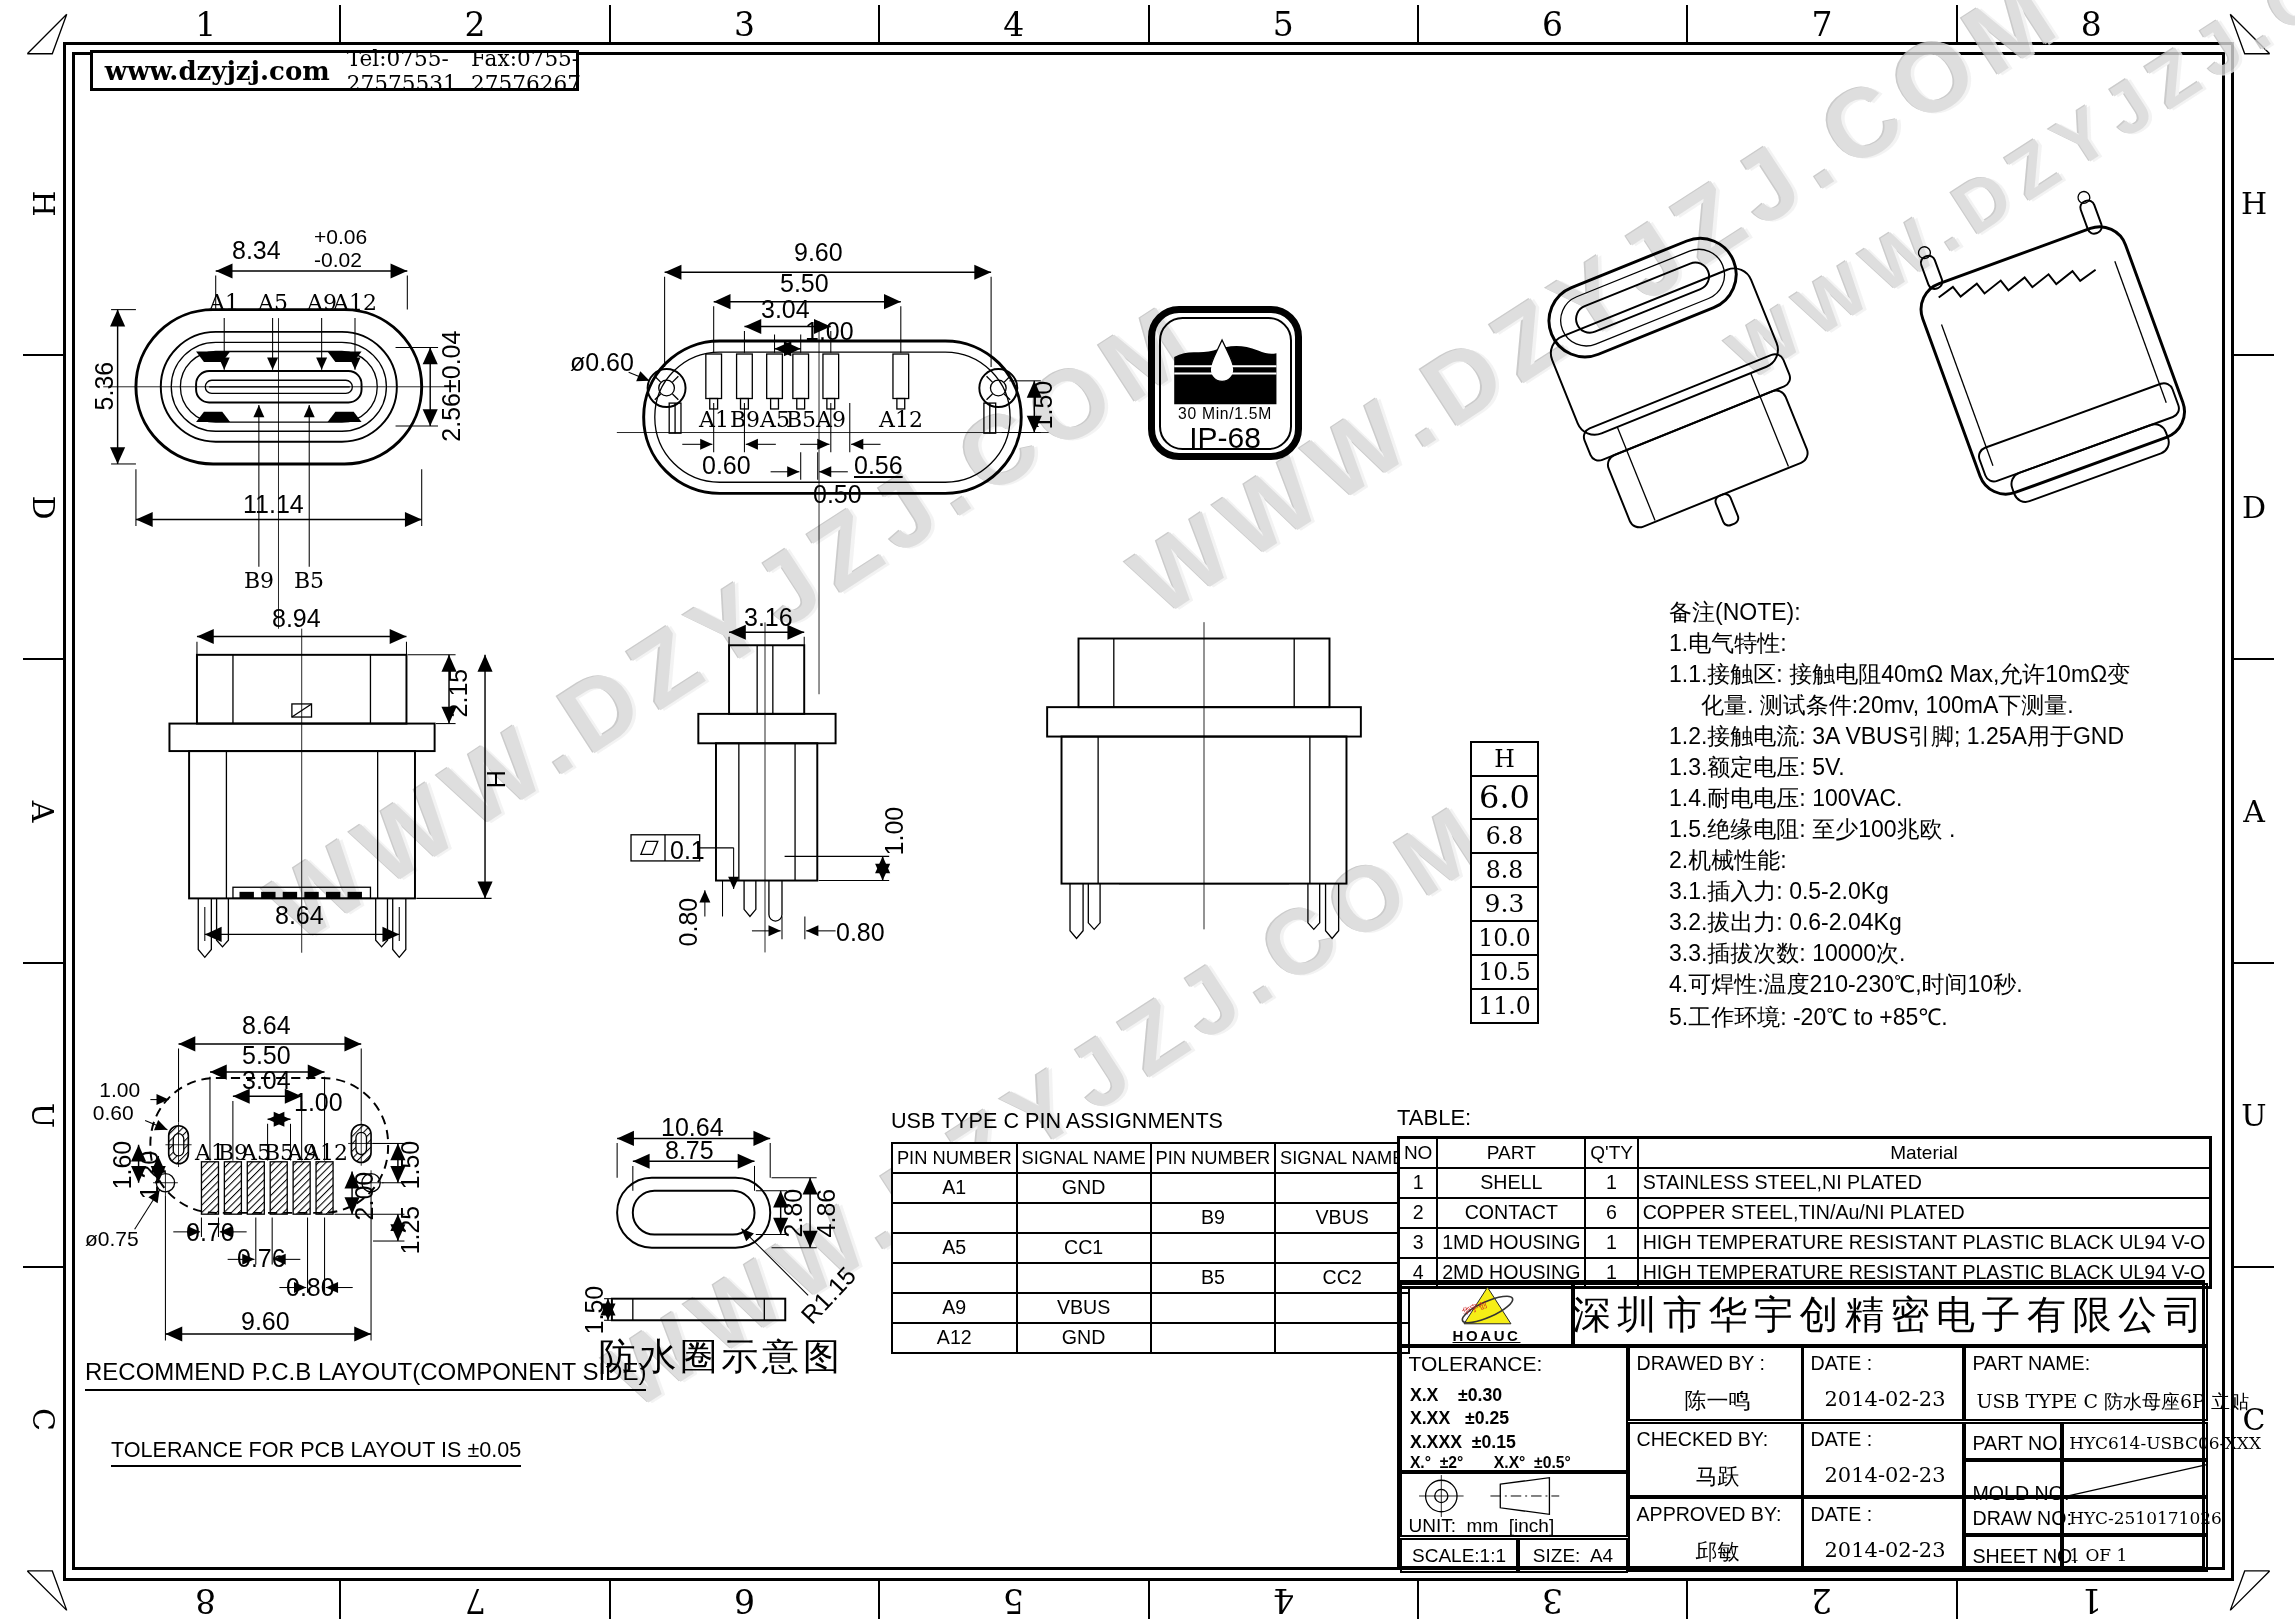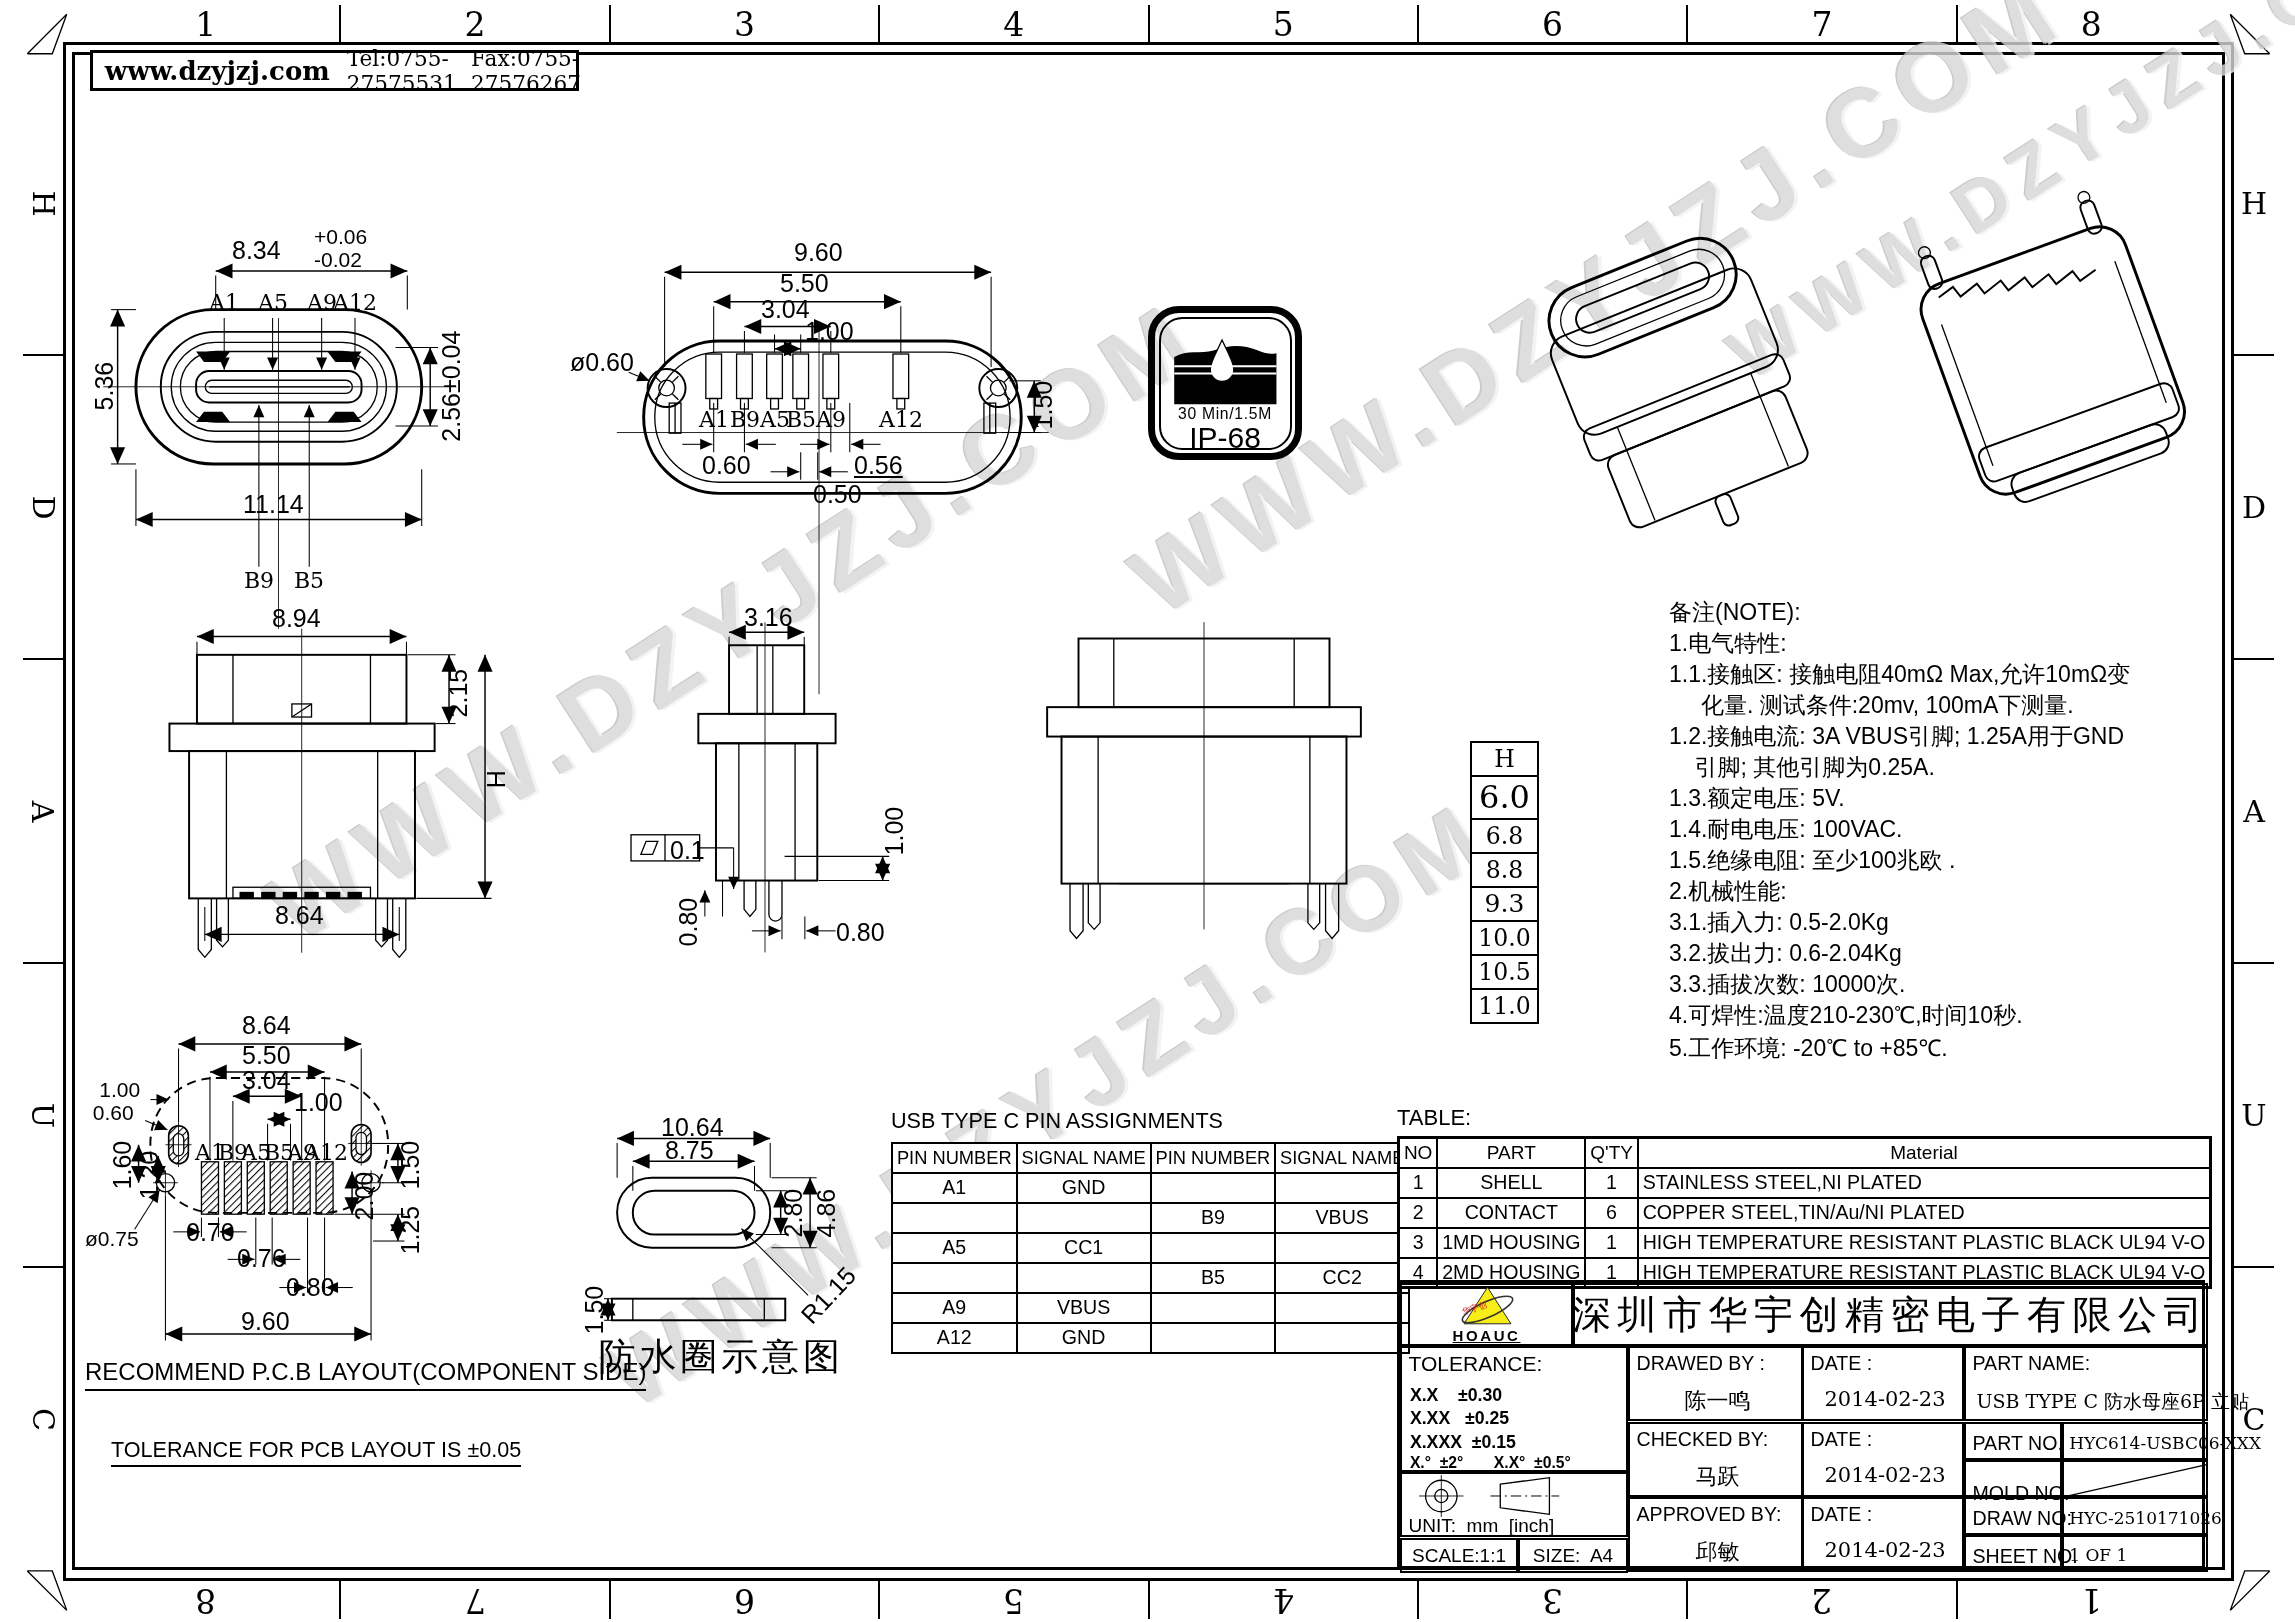--- a/index.html
+++ b/index.html
@@ -485,21 +485,20 @@
         </tr>
   </tbody>
     </table>
 
   <div class="abs" style="left:1669px; top:597px; width:563px; z-index:2;">
     <div class="notesline">备注(NOTE):</div>
     <div class="notesline">1.电气特性:</div>
     <div class="notesline">1.1.接触区: 接触电阻40mΩ Max,允许10mΩ变</div>
     <div class="notesline">     化量. 测试条件:20mv, 100mA下测量.</div>
     <div class="notesline">1.2.接触电流: 3A VBUS引脚; 1.25A用于GND</div>
-    <div class="notesline">    引脚; 其他引脚为0.25A.</div>
     <div class="notesline">1.3.额定电压: 5V.</div>
     <div class="notesline">1.4.耐电电压: 100VAC.</div>
     <div class="notesline">1.5.绝缘电阻: 至少100兆欧 .</div>
     <div class="notesline">2.机械性能:</div>
     <div class="notesline">3.1.插入力: 0.5-2.0Kg</div>
     <div class="notesline">3.2.拔出力: 0.6-2.04Kg</div>
     <div class="notesline">3.3.插拔次数: 10000次.</div>
     <div class="notesline">4.可焊性:温度210-230℃,时间10秒.</div>
     <div class="notesline">5.工作环境: -20℃ to +85℃.</div>
   </div>

